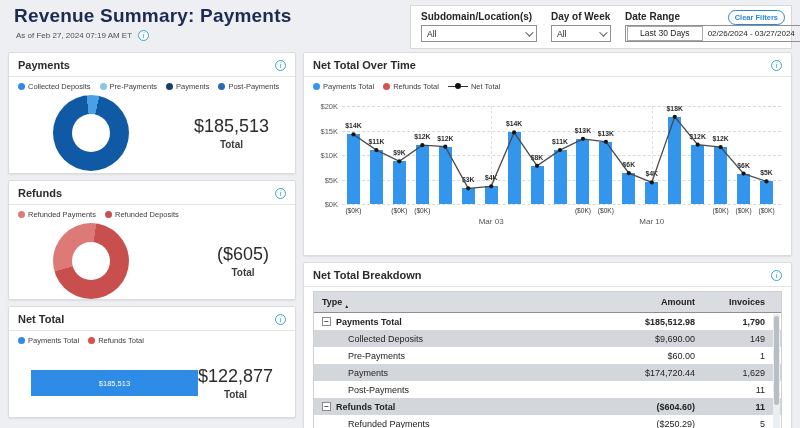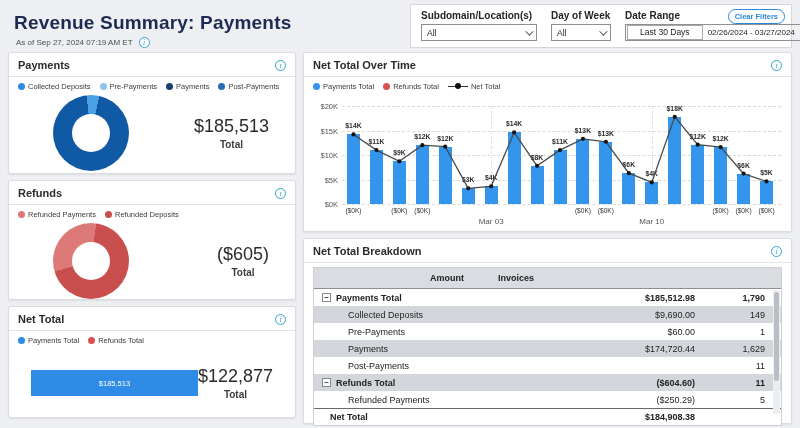--- a/index.html
+++ b/index.html
@@ -1,20 +1,20 @@
 <!DOCTYPE html>
 <html><head>
 <meta charset="utf-8">
 <style>
   * { box-sizing: border-box; margin: 0; padding: 0; }
   body { margin:0; background:#e4e6e9; font-family:"Liberation Sans", sans-serif; }
   .page { width:800px; height:428px; background:#edeff2; position:relative; overflow:hidden; }
 
   
-  .topbar { display:flex; justify-content:space-between; align-items:flex-end; padding:5px 8px 4px 14px; height:52px; }
+  .topbar { display:flex; justify-content:space-between; align-items:flex-start; padding:5px 8px 4px 14px; height:52px; }
   .title { font-size:19px; font-weight:bold; color:#1d2b52; letter-spacing:.2px; }
   .asof { display:flex; align-items:center; gap:6px; margin-top:3px; margin-left:2px; font-size:8px; color:#4d4d4d; }
   .info { width:11px; height:11px; min-width:11px; border:1px solid #38a3cf; border-radius:50%; color:#38a3cf;
           font-size:8px; line-height:9px; text-align:center; font-family:"Liberation Serif", serif; font-style:italic; background:#fff; cursor:pointer; }
   .filter-panel { position:relative; width:382px; height:44px; background:#fff; border:1px solid #d7d7d7; padding:5px 8px 4px 10px; display:flex; gap:14px; }
   .fgroup { display:flex; flex-direction:column; }
   .flabel { font-size:10px; font-weight:bold; color:#252525; margin-bottom:3px; }
   .dropdown { border:1px solid #8f8f8f; background:#fff; height:17px; display:flex; align-items:center; justify-content:space-between; padding:0 5px; font-size:8.5px; color:#222; cursor:pointer; }
   .dd-sub { width:116px; } .dd-dow { width:60px; }
   .chev { width:6px; height:6px; border-right:1px solid #555; border-bottom:1px solid #555; transform:rotate(45deg) translateY(-2px); }
@@ -79,21 +79,21 @@
 </style>
 </head>
 <body>
 
 <div class="page">
 
   <div class="topbar">
     <div>
       <div class="title">Revenue Summary: Payments</div>
       <div class="asof">
-        <span>As of Sep 27, 2024 07:19 AM ET</span>
+        <span>As of Feb 27, 2024 07:19 AM ET</span>
         <span class="info">i</span>
       </div>
     </div>
     <div class="filter-panel">
       <div class="fgroup">
         <span class="flabel">Subdomain/Location(s)</span>
         <div class="dropdown dd-sub">
           <span>All</span>
           <span class="chev"></span>
         </div>
@@ -198,21 +198,21 @@
           <div class="total-block">
             <div class="total-value">$122,877</div>
             <div class="total-label">Total</div>
           </div>
         </div>
       </div>
     </div>
 
     <div class="rightcol">
 
-      <div class="card" style="height:180px;">
+      <div class="card" style="height:204px;">
         <div class="card-head">
           <span class="card-title">Net Total Over Time</span>
           <span class="info">i</span>
         </div>
         <div class="legend-row">
             <div class="legend-item">
               <span class="dot" style="background: rgb(52, 149, 236);"></span>
               <span>Payments Total</span>
             </div>
             <div class="legend-item">
@@ -312,20 +312,24 @@
           </div>
       </div>
 
       <div class="card" style="height:186px;">
         <div class="card-head">
           <span class="card-title">Net Total Breakdown</span>
           <span class="info">i</span>
         </div>
         <div class="tbl">
           <div class="thead">
+            <div class="col-type">
+              <span>Type</span>
+              <span class="sort-arrow">▲</span>
+            </div>
             <div class="col-amount">Amount</div>
             <div class="col-inv">Invoices</div>
           </div>
           <div class="tbody">
               <div class="trow bold">
                 <div class="col-type">
                   <span class="cbox">−</span>
                   <span>Payments Total</span>
                 </div>
                 <div class="col-amount">$185,512.98</div>

